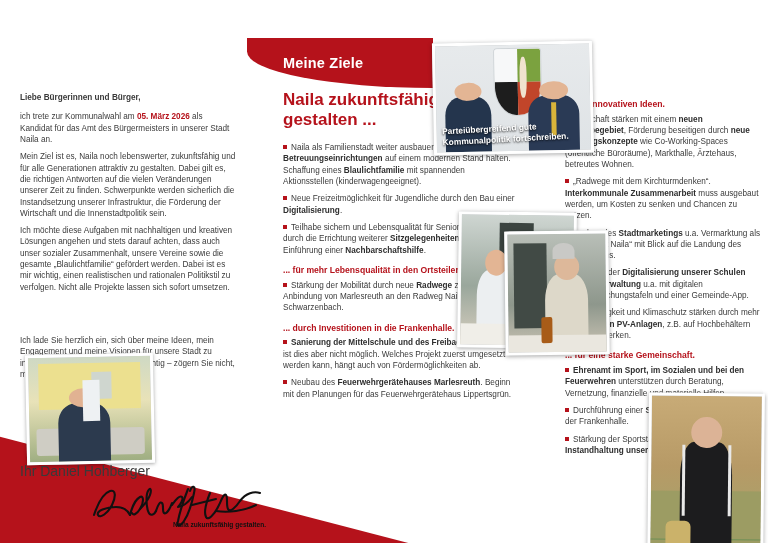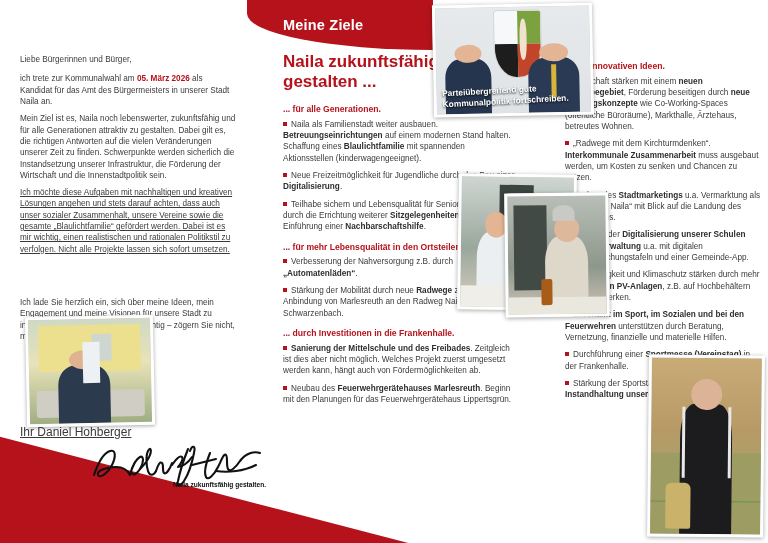--- a/index.html
+++ b/index.html
@@ -3,21 +3,21 @@
 <meta charset="utf-8">
 <style>
   * { box-sizing: border-box; }
   html, body { margin:0; padding:0; }
   body {
     width:768px; height:543px;
     font-family:"Liberation Sans", sans-serif;
     background:#ffffff; color:#3a3a3a;
     position:relative; overflow:hidden;
   }
-  .page { position:absolute; inset:0; background:#fff; overflow:hidden; }
+  .page { position:absolute; inset:0; background:#fff; overflow:hidden;margin-top:38px; }
 
   
   .banner-red {
     position:absolute; left:247px; top:-2px; width:186px; height:52px;
     background:#b5121b; z-index:2;
     border-bottom-left-radius:100% 70%;
   }
   .wedge-bottom {
     position:absolute; left:-4px; bottom:-2px; width:420px; height:140px;
     background:#b5121b; z-index:1;
@@ -36,21 +36,21 @@
 
   .headline {
     color:#b5121b; font-size:17px; font-weight:bold; line-height:1.18;
     margin:0 0 12px 0;
   }
   .sub {
     color:#b5121b; font-size:8.6px; font-weight:bold; line-height:1.25;
     margin:9px 0 4px 0;
   }
   p { margin:0 0 6px 0; font-size:8.2px; line-height:1.38; }
-  .greet { margin-bottom:8px; }
+  .greet { margin-bottom:8px;font-weight:bold; }
   b, strong { font-weight:bold; color:#2e2e2e; }
   .red-b { color:#b5121b; font-weight:bold; }
 
   
   .item { font-size:8.2px; line-height:1.38; margin:0 0 6px 0; }
   .item::before {
     content:""; display:inline-block; width:4px; height:4px;
     background:#b5121b; margin-right:4px; vertical-align:1px;
   }
 
@@ -126,21 +126,21 @@
   .p-left .sky { background:linear-gradient(180deg,#cfd9c4 0%,#e8e2b8 42%,#9fae82 100%); }
   .p-left .wall{ position:absolute; left:8%; top:6%; width:84%; height:44%; background:#ece08f; }
   .p-left .win { position:absolute; left:52%; top:14%; width:16%; height:26%; background:#cfd6cf; }
   .p-left .bench{position:absolute; left:6%; bottom:6%; width:88%; height:26%; background:#cfcdc4; border-radius:3px;}
   .p-left .m1  { left:24%; width:42%; height:56%; background:#2c3a4e; }
   .p-left .m1 .head { background:#e1b292; }
   .p-left .shirt{ position:absolute; left:44%; top:22%; width:14%; height:40%; background:#eef1f3; }
 
   
   .sig-wrap { position:absolute; left:88px; top:425px; width:180px; z-index:8; }
-  .sig-name { font-size:12px; margin-left:-68px; margin-bottom:2px;text-decoration:underline; }
+  .sig-name { font-size:14px; margin-left:-68px; margin-bottom:2px; }
   .sig-svg  { display:block; }
   .sig-tag  {
     font-size:6.6px; font-weight:bold; color:#111;
     text-align:right; margin-top:-6px; padding-right:2px;
   }
 </style>
 </head>
 <body>
 
 <div class="page">
@@ -158,21 +158,21 @@
       <div class="sky"></div>
       <div class="wall"></div>
       <div class="win"></div>
       <div class="bench"></div>
       <div class="man m1">
           <div class="head"></div>
         </div>
       <div class="shirt"></div>
     </div>
 
-    <p style="min-height:104px;text-decoration:underline;">Ich möchte diese Aufgaben mit nachhaltigen und kreativen Lösungen angehen und stets darauf achten, dass auch unser sozialer Zusammenhalt, unsere Vereine sowie die gesamte „Blaulichtfamilie“ gefördert werden. Dabei ist es mir wichtig, einen realistischen und rationalen Politikstil zu verfolgen. Nicht alle Projekte lassen sich sofort umsetzen.</p>
+    <p style="min-height:104px;">Ich möchte diese Aufgaben mit nachhaltigen und kreativen Lösungen angehen und stets darauf achten, dass auch unser sozialer Zusammenhalt, unsere Vereine sowie die gesamte „Blaulichtfamilie“ gefördert werden. Dabei ist es mir wichtig, einen realistischen und rationalen Politikstil zu verfolgen. Nicht alle Projekte lassen sich sofort umsetzen.</p>
     <p style="text-indent:0;">Ich lade Sie herzlich ein, sich über meine Ideen, mein Engagement und meine Visionen für unsere Stadt zu informieren. Ihre Meinung ist mir wichtig – zögern Sie nicht, mit mir in Kontakt zu treten.</p>
   </div>
 
   <div class="sig-wrap">
     <div class="sig-name">Ihr Daniel Hohberger</div>
     <svg class="sig-svg" width="180" height="46" viewBox="0 0 180 46">
       <g fill="none" stroke="#111" stroke-width="2.1" stroke-linecap="round" stroke-linejoin="round">
         <path d="M6 34 C10 22 16 12 22 10 C28 8 28 16 24 24 C20 32 12 38 10 34 C8 30 18 26 28 26 C36 26 40 30 42 34"></path>
         <path d="M42 34 C44 26 48 18 52 16 C56 14 56 22 52 28 C49 33 45 35 44 32"></path>
         <path d="M52 28 C56 24 60 20 62 14 C64 8 62 6 60 10 C58 14 58 24 60 30 C62 36 66 34 68 30"></path>
@@ -238,40 +238,39 @@
         <div class="head"></div>
       </div>
     <div class="stripe"></div>
     <div class="stripe2"></div>
     <div class="trophy"></div>
   </div>
 
   <div class="col col-mid">
     <h1 class="headline">Naila zukunftsfähig gestalten ...</h1>
     <div>
-        <div class="sub">... für alle Generationen.</div>
         <p class="item"><span>Naila als Familienstadt weiter ausbauen. </span><b>Betreuungseinrichtungen</b><span> auf einem modernen Stand halten. Schaffung eines </span><b>Blaulichtfamilie</b><span> mit spannenden Aktionsstellen (kinderwagengeeignet).</span></p>
         <p class="item"><span>Neue Freizeitmöglichkeit für Jugendliche durch den Bau einer </span><b>Digitalisierung</b><span>.</span></p>
         <p class="item"><span>Teilhabe sichern und Lebensqualität für Senioren erhöhen, durch die Errichtung weiterer </span><b>Sitzgelegenheiten</b><span> und die Einführung einer </span><b>Nachbarschaftshilfe</b><span>.</span></p>
         <div class="sub">... für mehr Lebensqualität in den Ortsteilen.</div>
-        <p class="item"><span>Verbesserung der Nahversorgung z.B. durch </span><b>„Automatenläden“</b><span>.</span></p>
         <p class="item"><span>Stärkung der Mobilität durch neue </span><b>Radwege</b><span> z.B. durch Anbindung von Marlesreuth an den Radweg Naila – Schwarzenbach.</span></p>
         <div class="sub">... durch Investitionen in die Frankenhalle.</div>
         <p class="item"><b>Sanierung der Mittelschule und des Freibades</b><span>. Zeitgleich ist dies aber nicht möglich. Welches Projekt zuerst umgesetzt werden kann, hängt auch von Fördermöglichkeiten ab.</span></p>
         <p class="item"><span>Neubau des </span><b>Feuerwehrgerätehauses Marlesreuth</b><span>. Beginn mit den Planungen für das Feuerwehrgerätehaus Lippertsgrün.</span></p>
       </div>
   </div>
 
   <div class="col col-right">
     <div>
         <div class="sub">... mit innovativen Ideen.</div>
         <p class="item"><span>Wirtschaft stärken mit einem </span><b>neuen Gewerbegebiet</b><span>, Förderung beseitigen durch </span><b>neue Nutzungskonzepte</b><span> wie Co-Working-Spaces (öffentliche Büroräume), Markthalle, Ärztehaus, betreutes Wohnen.</span></p>
         <p class="item"><span>„Radwege mit dem Kirchturmdenken“. </span><b>Interkommunale Zusammenarbeit</b><span> muss ausgebaut werden, um Kosten zu senken und Chancen zu nutzen.</span></p>
         <p class="item"><span>Ausbau des </span><b>Stadtmarketings</b><span> u.a. Vermarktung als „Ballonstadt Naila“ mit Blick auf die Landung des Fluchtballons.</span></p>
         <p class="item"><span>Stärkung der </span><b>Digitalisierung unserer Schulen und der Verwaltung</b><span> u.a. mit digitalen Bekanntmachungstafeln und einer Gemeinde-App.</span></p>
         <p class="item"><span>Nachhaltigkeit und Klimaschutz stärken durch mehr </span><b>Nutzung von PV-Anlagen</b><span>, z.B. auf Hochbehältern und Pumpwerken.</span></p>
+        <div class="sub">... für eine starke Gemeinschaft.</div>
         <p class="item"><b>Ehrenamt im Sport, im Sozialen und bei den Feuerwehren</b><span> unterstützen durch Beratung, Vernetzung, finanzielle und materielle Hilfen.</span></p>
         <p class="item"><span>Durchführung einer </span><b>Sportmesse (Vereinstag)</b><span> in der Frankenhalle.</span></p>
         <p class="item"><span>Stärkung der Sportstadt Naila durch </span><b>Instandhaltung unserer Sportstätten</b><span>.</span></p>
       </div>
   </div>
 
 </div>
 
 </body></html>

